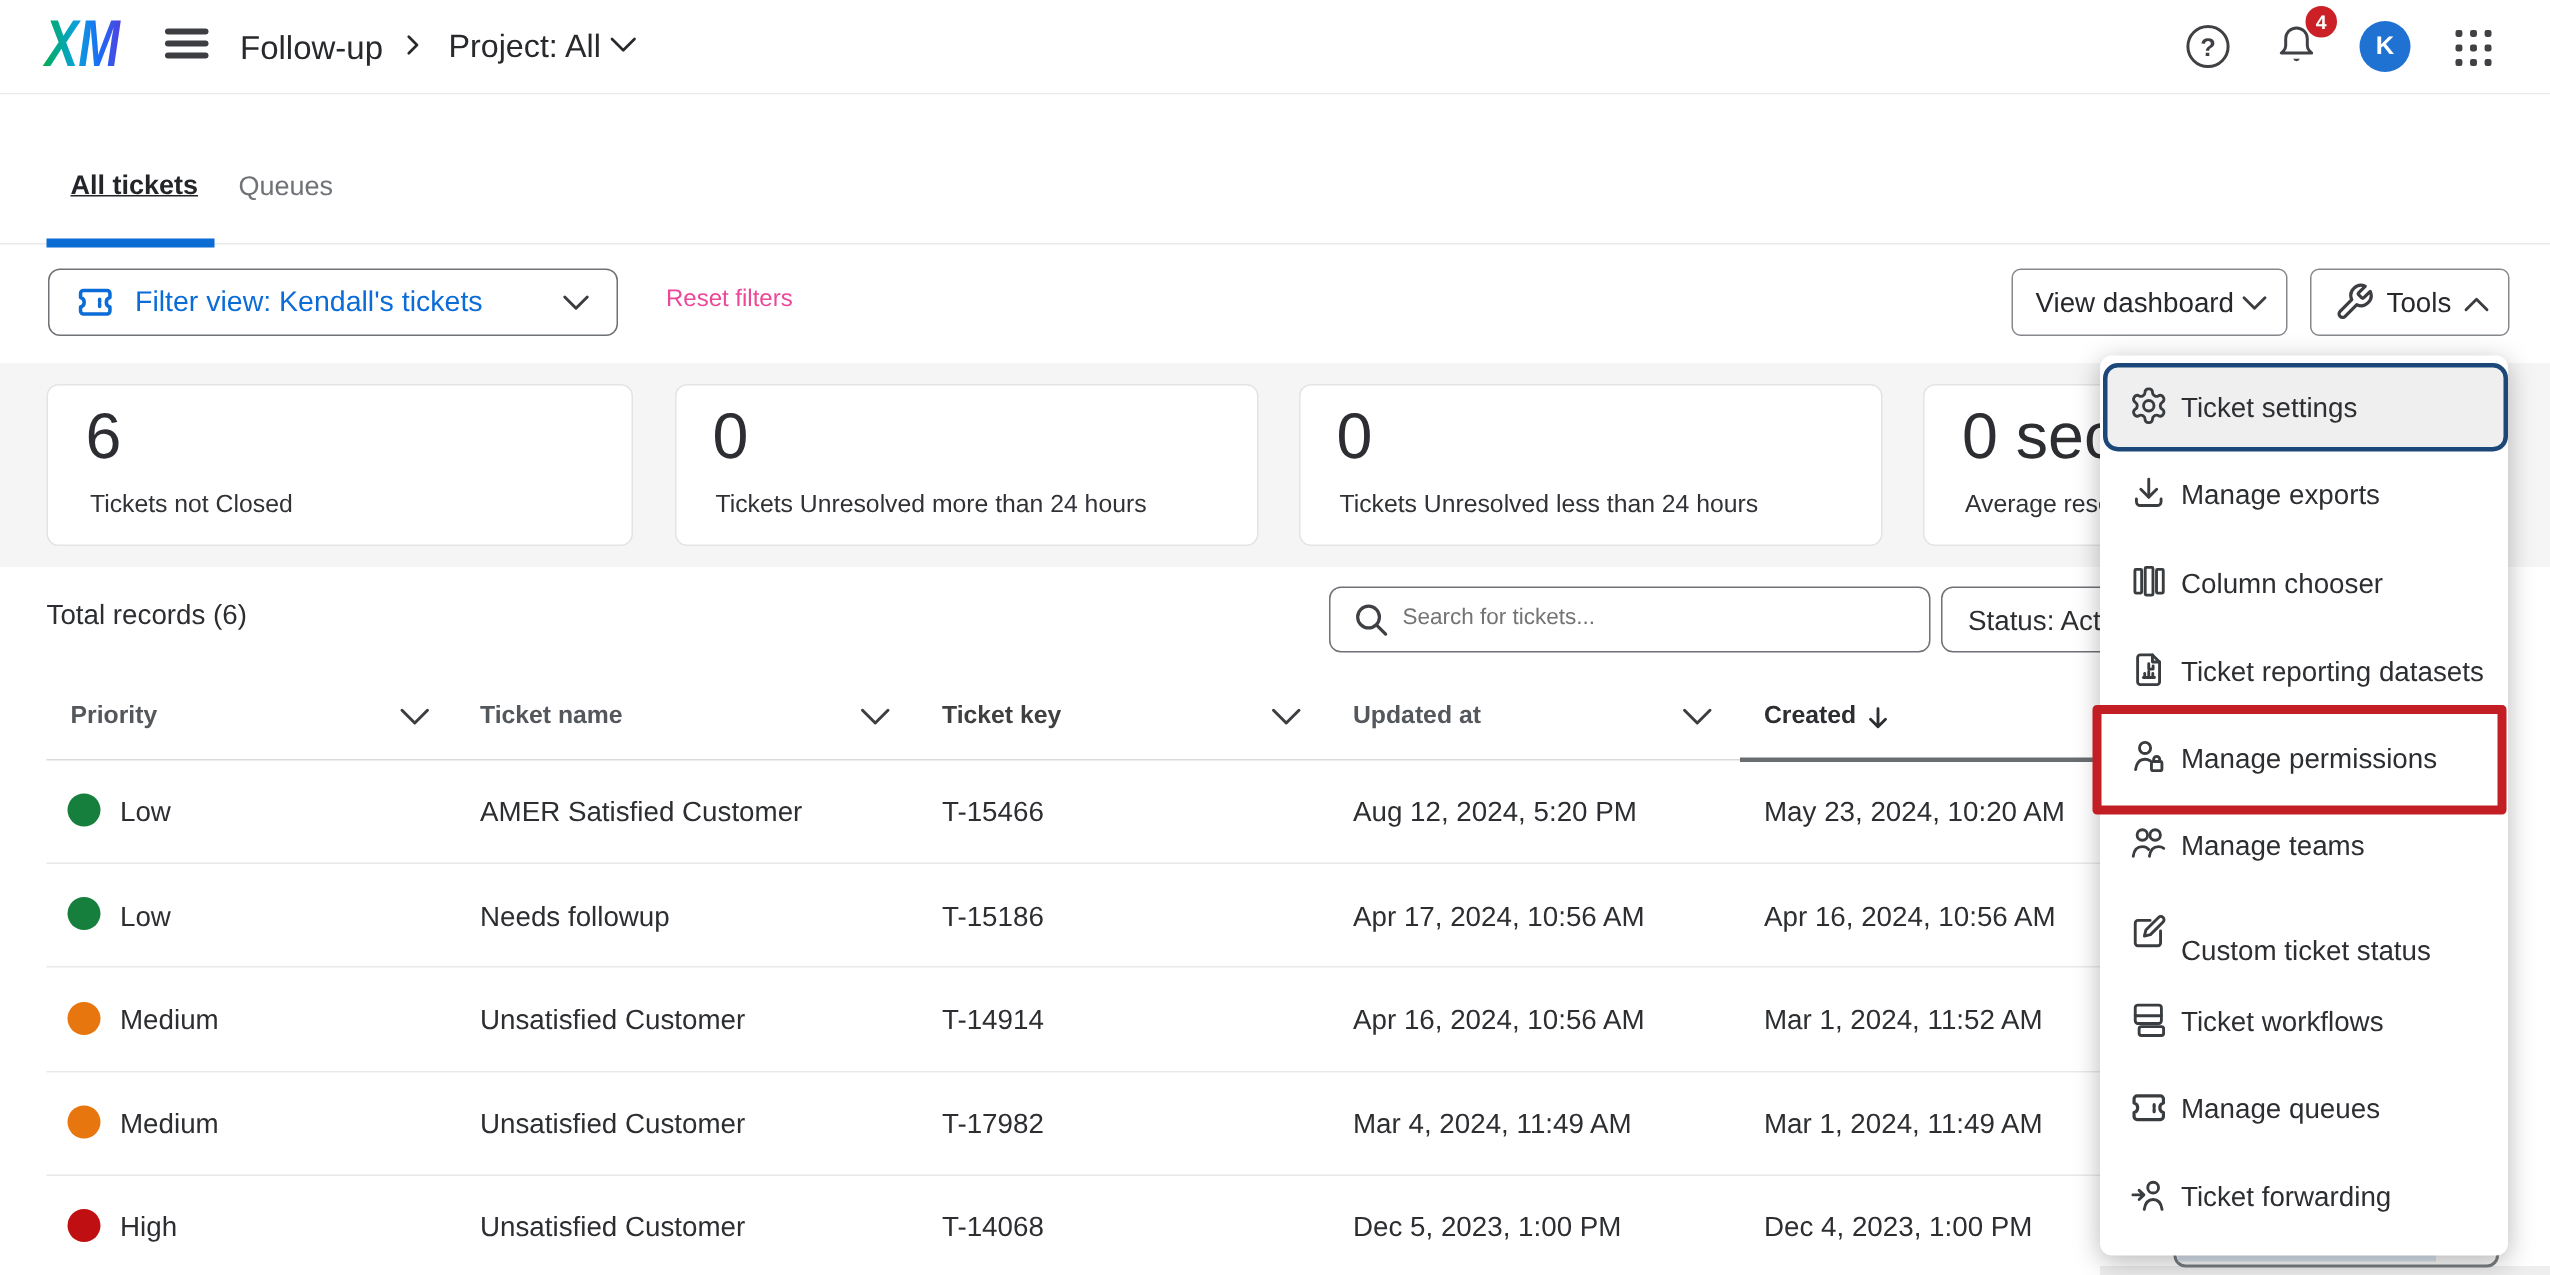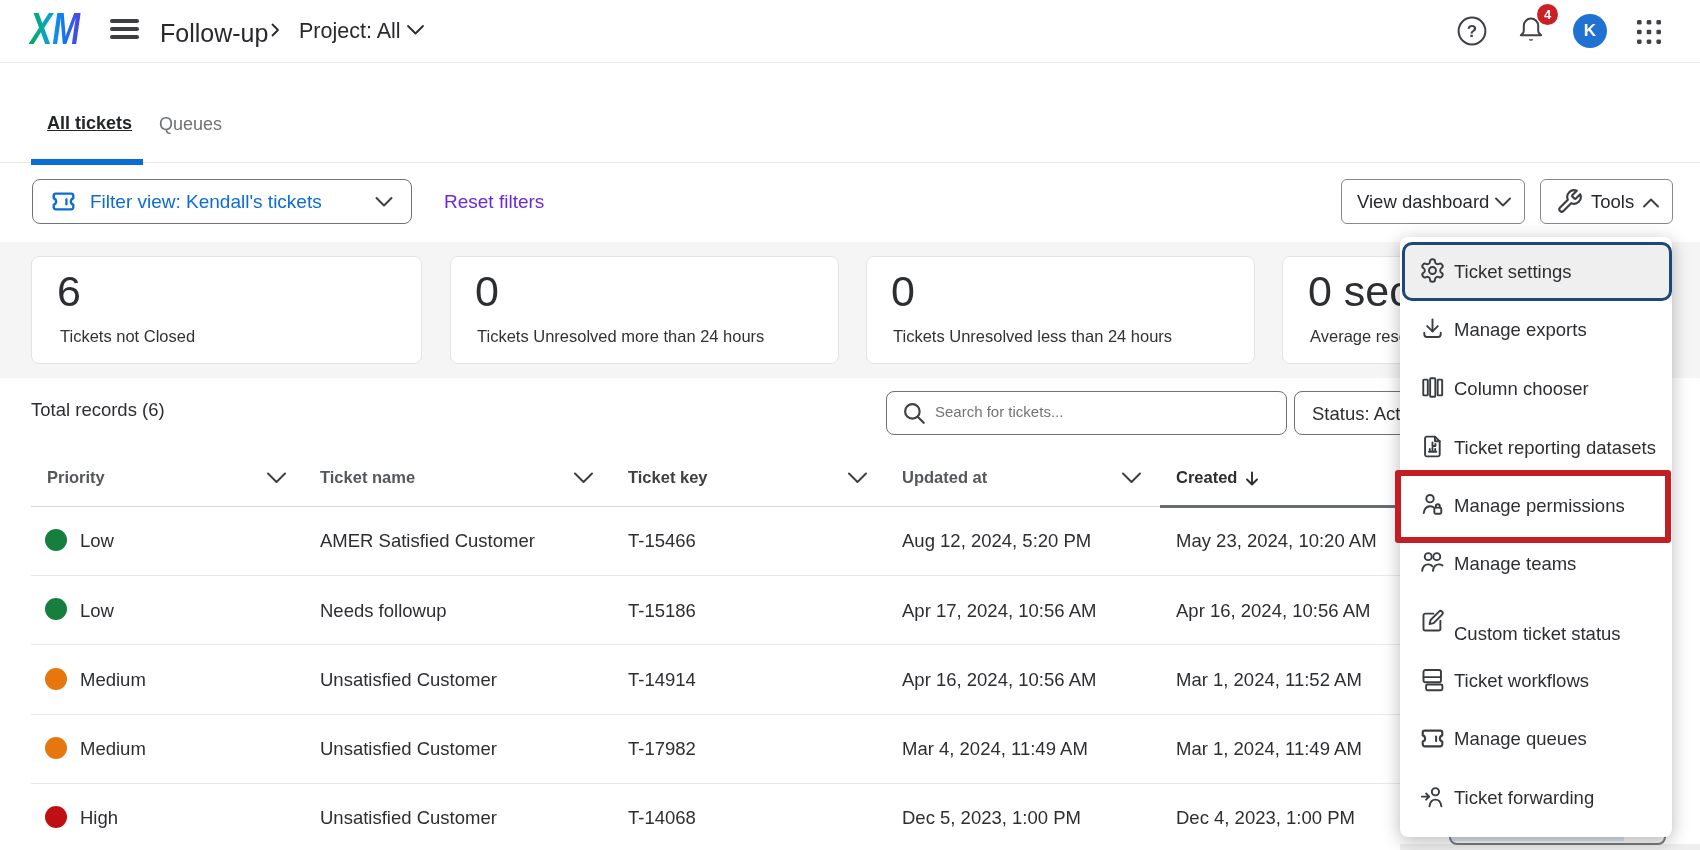--- a/index.html
+++ b/index.html
@@ -22,21 +22,21 @@
         <stop offset="1" stop-color="#5240e0"></stop>
       </linearGradient>
     </defs>
     <text x="3" y="38" font-family="Liberation Sans, sans-serif" font-size="44" font-weight="bold" font-style="italic" fill="url(#xmg)" textLength="50" lengthAdjust="spacingAndGlyphs">XM</text>
   </svg>
 
   <div class="abs" style="left:110px;top:19px;width:29px;height:3.6px;background:#3c3e42;border-radius:2px;"></div>
   <div class="abs" style="left:110px;top:27px;width:29px;height:3.6px;background:#3c3e42;border-radius:2px;"></div>
   <div class="abs" style="left:110px;top:35px;width:29px;height:3.6px;background:#3c3e42;border-radius:2px;"></div>
 
-  <div class="abs" style="left:160px;top:19px;font-size:25px;color:#27292c;">Follow-up</div>
+  <div class="abs" style="left:160px;top:19px;font-size:22px;color:#27292c;">Follow-up</div>
   <svg class="abs" style="left:266px;top:21px;" width="18" height="18" viewBox="0 0 18 18">
       <path d="M6.5 3.5 L12 9 L6.5 14.5" fill="none" stroke="#27292c" stroke-width="1.8" stroke-linecap="round" stroke-linejoin="round"></path>
     </svg>
   <div class="abs" style="left:299px;top:19px;font-size:21.5px;color:#27292c;">Project: All</div>
   <svg class="abs" style="left:406px;top:23px;" width="19" height="14" viewBox="0 0 19 14">
       <path d="M2 3 L9.5 10.5 L17 3" fill="none" stroke="#27292c" stroke-width="1.8" stroke-linecap="round" stroke-linejoin="round"></path>
     </svg>
 
   <svg class="abs" style="left:1457px;top:16px;" width="30" height="30" viewBox="0 0 30 30">
     <circle cx="15" cy="15" r="13.4" fill="none" stroke="#3f4145" stroke-width="2"></circle>
@@ -69,21 +69,21 @@
 
   <div class="abs" style="left:32px;top:179px;width:380px;height:45px;border:1.5px solid #6e7175;border-radius:8px;background:#fff;"></div>
   <svg class="abs" style="left:49px;top:188px;" width="29" height="27" viewBox="0 0 24 24">
     <path d="M3.3 9.2 a2.9 2.9 0 0 1 0 5.6 v2.4 a1.8 1.8 0 0 0 1.8 1.8 h13.8 a1.8 1.8 0 0 0 1.8 -1.8 v-2.4 a2.9 2.9 0 0 1 0 -5.6 V6.8 a1.8 1.8 0 0 0 -1.8 -1.8 H5.1 a1.8 1.8 0 0 0 -1.8 1.8z" fill="none" stroke="#0b6cd8" stroke-width="2.1" stroke-linejoin="round"></path>
     <path d="M14.6 10.2 v1.6 M14.6 12.9 v1.6" stroke="#0b6cd8" stroke-width="2.1" stroke-linecap="round"></path>
   </svg>
   <div class="abs" style="left:90px;top:191px;font-size:19px;color:#0b6cd8;">Filter view: Kendall's tickets</div>
   <svg class="abs" style="left:374px;top:195px;" width="20" height="14" viewBox="0 0 20 14">
       <path d="M2.5 3 L10 10.5 L17.5 3" fill="none" stroke="#3c3e42" stroke-width="2" stroke-linecap="round" stroke-linejoin="round"></path>
     </svg>
-  <div class="abs" style="left:444px;top:191px;font-size:19px;color:#6d28d9;">Reset filters</div>
+  <div class="abs" style="left:444px;top:191px;font-size:16px;color:#ec4899;">Reset filters</div>
 
   <div class="abs" style="left:1341px;top:179px;width:184px;height:45px;border:1.5px solid #85888c;border-radius:6px;background:#fff;"></div>
   <div class="abs" style="left:1357px;top:191px;font-size:18.5px;color:#26282b;">View dashboard</div>
   <svg class="abs" style="left:1494px;top:196px;" width="18" height="13" viewBox="0 0 18 13">
       <path d="M2 2.5 L9 9.5 L16 2.5" fill="none" stroke="#3c3e42" stroke-width="1.9" stroke-linecap="round" stroke-linejoin="round"></path>
     </svg>
 
   <div class="abs" style="left:1540px;top:179px;width:133px;height:45px;border:1.5px solid #85888c;border-radius:6px;background:#fff;"></div>
   <svg class="abs" style="left:1556px;top:188px;" width="27" height="27" viewBox="0 0 24 24">
     <path d="M14.7 6.3a1 1 0 0 0 0 1.4l1.6 1.6a1 1 0 0 0 1.4 0l3.77-3.77a6 6 0 0 1-7.94 7.94l-6.91 6.91a2.12 2.12 0 0 1-3-3l6.91-6.91a6 6 0 0 1 7.94-7.94l-3.76 3.76z" fill="none" stroke="#3c3e42" stroke-width="1.9" stroke-linecap="round" stroke-linejoin="round"></path>

